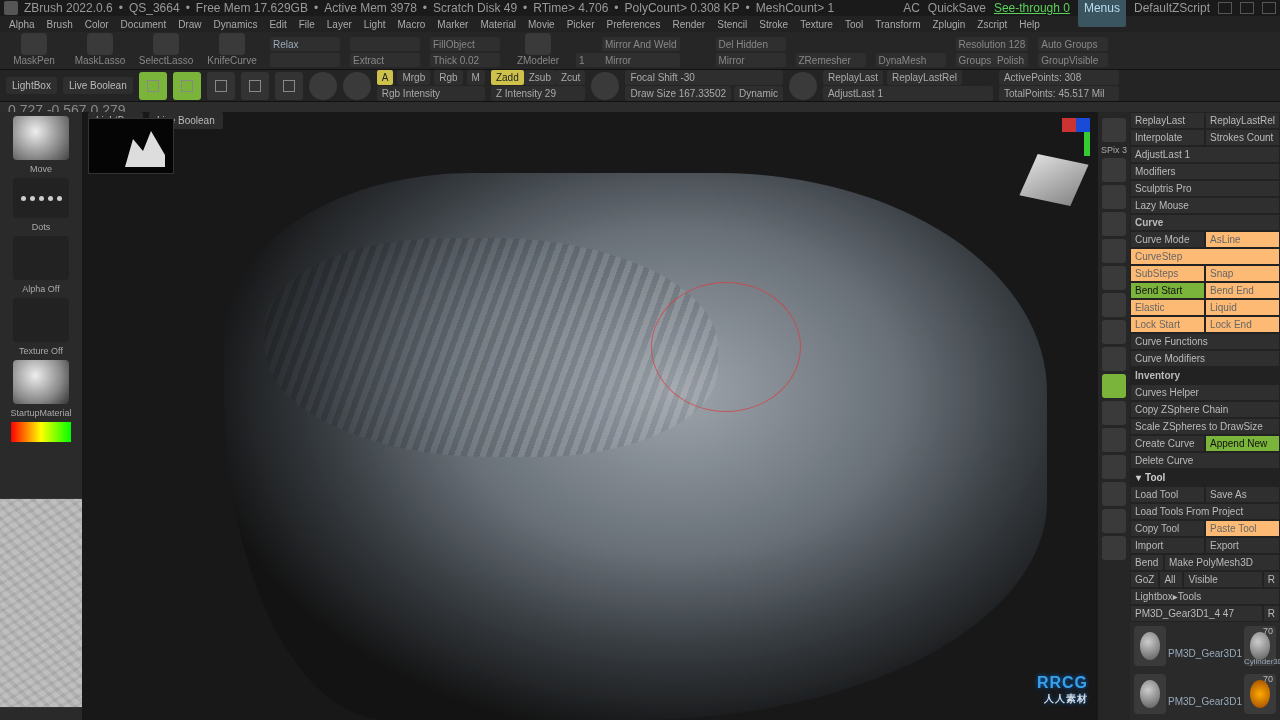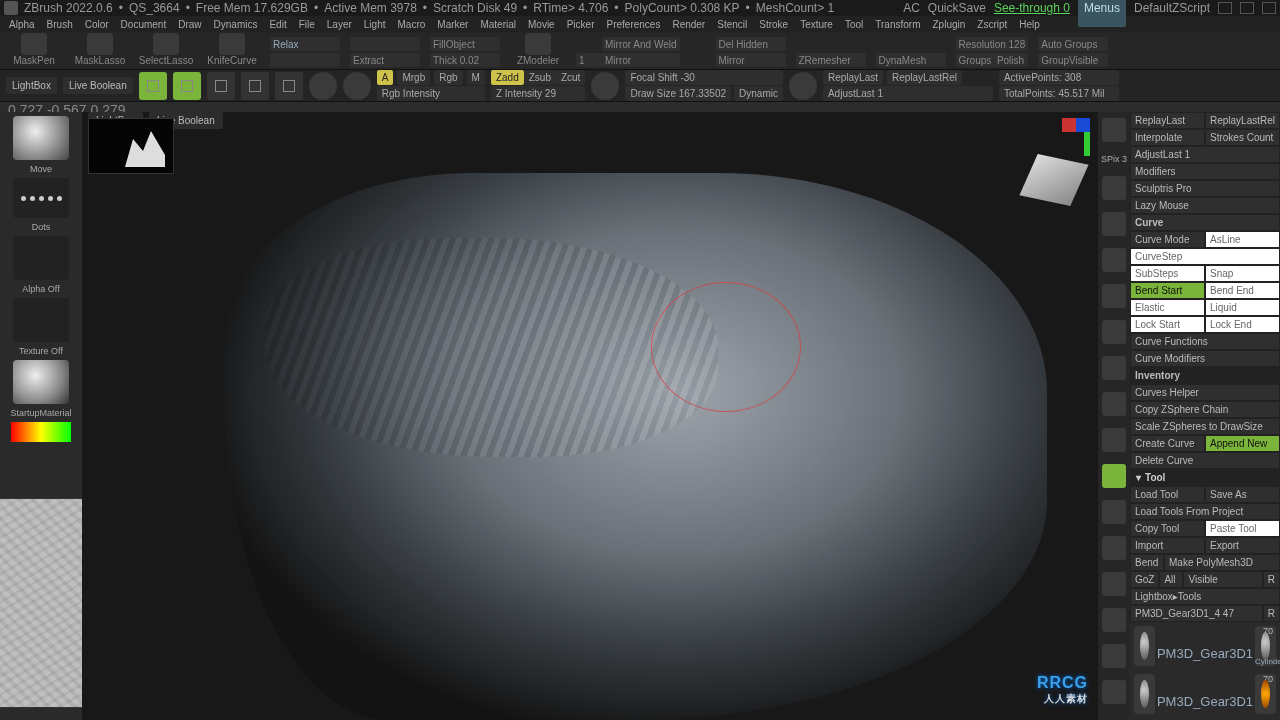--- a/index.html
+++ b/index.html
@@ -48,36 +48,36 @@
   .miniprev { position:absolute; left:6px; top:6px; width:86px; height:56px; background:#050505; border:1px solid #333; }
   .miniprev::after { content:""; position:absolute; right:8px; top:8px; width:40px; height:40px; background:#ddd; clip-path:polygon(0 100%, 20% 30%, 45% 60%, 65% 10%, 100% 70%, 100% 100%); }
   .axis { position:absolute; right:8px; top:6px; width:38px; height:38px; }
   .axis .c { position:absolute; right:0; top:0; width:14px; height:14px; background:#1a4bd6; }
   .axis .r { position:absolute; right:14px; top:0; width:14px; height:14px; background:#c33; }
   .axis .g { position:absolute; right:0; top:14px; width:6px; height:24px; background:#3c3; }
   .cube { position:absolute; right:18px; top:46px; width:52px; height:44px; background:linear-gradient(135deg,#ddd,#888); transform:rotate(12deg) skewX(-12deg); }
   .topchips { position:absolute; left:6px; top:-0px; display:flex; gap:6px; }
   .topchips .c { padding:3px 8px; background:#2c2c2c; color:#bbb; border-radius:2px; }
 
-  .iconcol { width:32px; background:#262626; display:flex; flex-direction:column; align-items:center; gap:12px; padding-top:6px; }
+  .iconcol { width:32px; background:#262626; display:flex; flex-direction:column; align-items:center; gap:3px; padding-top:6px; }
   .ic2 { width:24px; height:24px; background:#3a3a3a; border-radius:3px; }
   .ic2.grn { background:#7bb43a; }
 
   .rightpanel { width:150px; background:#2a2a2a; display:flex; flex-direction:column; font-size:10px; color:#bbb; }
   .rp-row { display:flex; }
   .rp-cell { flex:1; padding:2px 4px; background:#2f2f2f; border:1px solid #222; }
   .rp-cell.hl { background:#7bb43a; color:#111; }
-  .rp-cell.dim { color:#666; background:#ffffff; }
+  .rp-cell.dim { color:#666; background:#fdba74; }
   .rp-cell.wide { flex:2; }
   .rp-header { background:#222; font-weight:bold; color:#ccc; padding:3px 6px; display:flex; align-items:center; }
   .rp-header .tri { margin-right:4px; }
   .toolthumb { width:46px; height:40px; background:#3a3a3a; border-radius:4px; margin:2px; display:inline-block; position:relative; }
   .toolthumb .p { position:absolute; inset:6px; background:radial-gradient(circle at 40% 35%, #ccc, #555); border-radius:50%; }
   .toolrow { display:flex; align-items:center; padding:2px; }
-  .toolrow .tn { flex:1; color:#9ab; font-size:13px;margin-top:14px; }
+  .toolrow .tn { flex:1; color:#9ab; font-size:10px;margin-top:14px; }
   .numtag { position:absolute; right:3px; top:0; color:#bbb; font-size:9px; }
   .watermark { position:absolute; right:10px; bottom:14px; font-size:16px; color:#3aa0e8; font-weight:bold; letter-spacing:1px; text-shadow:0 0 4px #06c; }
   .watermark .sub { font-size:10px; color:#ddd; display:block; text-align:right; }
 </style>
 </head>
 <body>
 
 <div class="titlebar">
   <div class="icon"></div>
   <span>ZBrush 2022.0.6</span>

